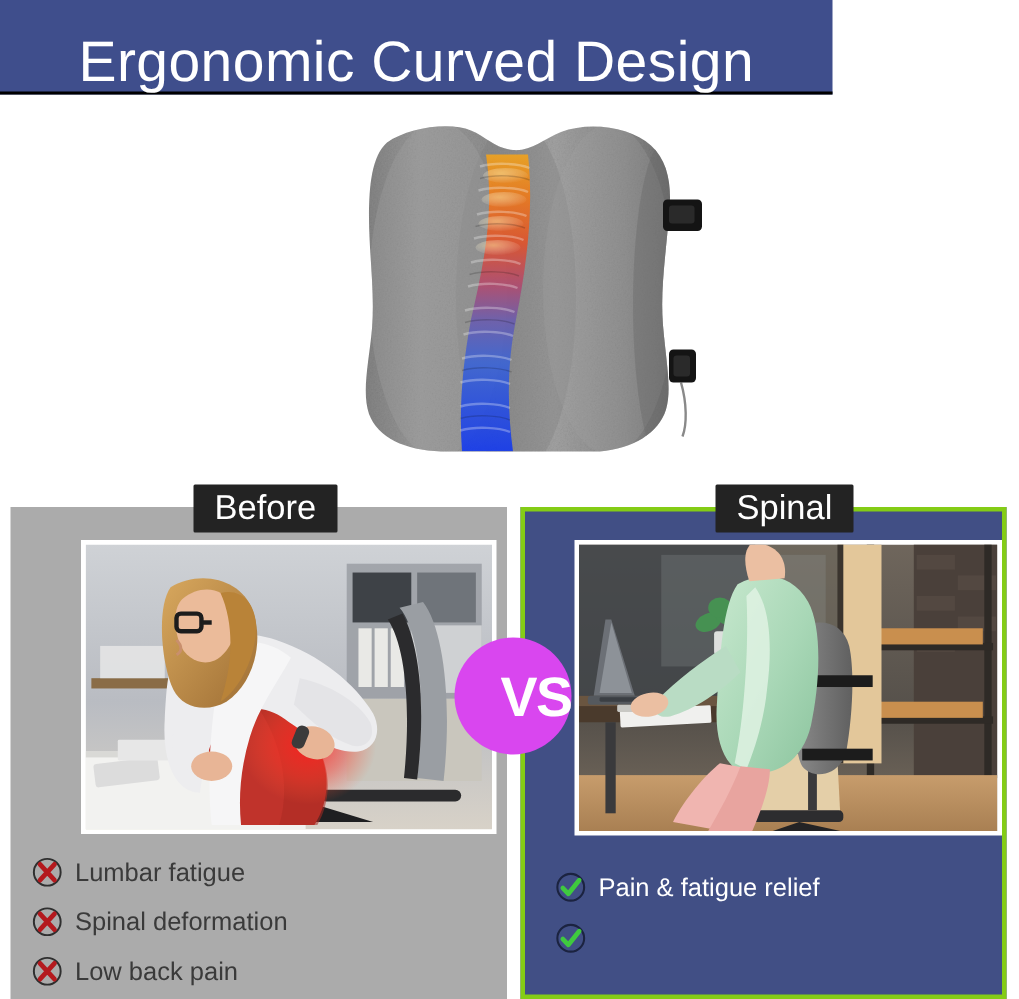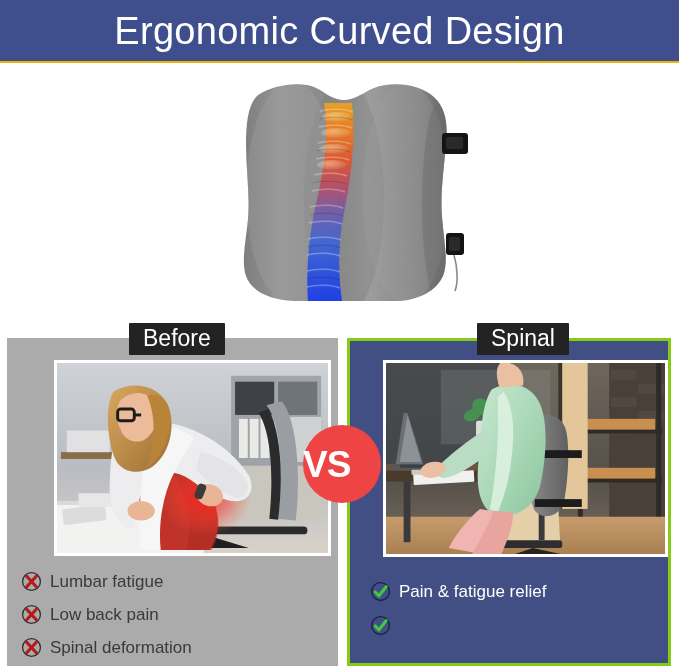--- a/index.html
+++ b/index.html
@@ -6,25 +6,25 @@
   body{
     width:679px;height:666px;
     background:#ffffff;
     font-family:"Liberation Sans","DejaVu Sans",sans-serif;
     overflow:hidden;
     position:relative;
   }
 
   
   .header-banner{
-    position:absolute;left:0;top:0;width:679px;height:63px;
+    position:absolute;left:0;top:0;width:555px;height:63px;
     background:#3F4E8C;
-    display:flex;align-items:center;justify-content:center;
+    display:flex;align-items:flex-end;justify-content:center;
     box-sizing:border-box;
-    border-bottom:2px solid #eab308;
+    border-bottom:2px solid #000000;
   }
   .header-title{
     color:#ffffff;
     font-size:38px;
     font-weight:400;
     letter-spacing:0.3px;
     line-height:1;
     white-space:nowrap;
   }
 
@@ -84,22 +84,22 @@
     white-space:nowrap;
     z-index:6;
   }
   .pill-before{left:129px;top:0px;}
   .pill-after{left:477px;top:0px;}
 
   
   .vs-badge{
     position:absolute;left:303px;top:102px;width:78px;height:78px;
     border-radius:50%;
-    background:#ef4444;
-    display:flex;align-items:center;justify-content:flex-start;
+    background:#d946ef;
+    display:flex;align-items:center;justify-content:flex-end;
     z-index:9;
   }
   .vs-text{
     color:#ffffff;font-size:37px;font-weight:700;letter-spacing:-1px;
     line-height:1;
   }
 
   
   .list-before{
     position:absolute;left:14px;top:233px;width:300px;
@@ -334,28 +334,28 @@
           <circle cx="12" cy="12" r="10.2" fill="none" stroke="#2f2f2f" stroke-width="1.5"></circle>
           <path d="M6.5,6 L17.5,18 M17.5,6 L6.5,18" stroke="#B4191E" stroke-width="3.6" stroke-linecap="round"></path>
         </svg>
         <span class="bullet-txt-dark">Lumbar fatigue</span>
       </div>
       <div class="bullet">
         <svg class="bullet-ico" viewBox="0 0 24 24" xmlns="http://www.w3.org/2000/svg">
           <circle cx="12" cy="12" r="10.2" fill="none" stroke="#2f2f2f" stroke-width="1.5"></circle>
           <path d="M6.5,6 L17.5,18 M17.5,6 L6.5,18" stroke="#B4191E" stroke-width="3.6" stroke-linecap="round"></path>
         </svg>
-        <span class="bullet-txt-dark">Low back pain</span>
+        <span class="bullet-txt-dark">Spinal deformation</span>
       </div>
       <div class="bullet">
         <svg class="bullet-ico" viewBox="0 0 24 24" xmlns="http://www.w3.org/2000/svg">
           <circle cx="12" cy="12" r="10.2" fill="none" stroke="#2f2f2f" stroke-width="1.5"></circle>
           <path d="M6.5,6 L17.5,18 M17.5,6 L6.5,18" stroke="#B4191E" stroke-width="3.6" stroke-linecap="round"></path>
         </svg>
-        <span class="bullet-txt-dark">Spinal deformation</span>
+        <span class="bullet-txt-dark">Low back pain</span>
       </div>
     </div>
   </div>
 
   <div class="panel-after">
 
     <div class="photo-after">
       <div class="photo-inner">
         <svg class="photo-svg" viewBox="0 0 285 197" preserveAspectRatio="xMidYMid slice" xmlns="http://www.w3.org/2000/svg">
           <defs>

